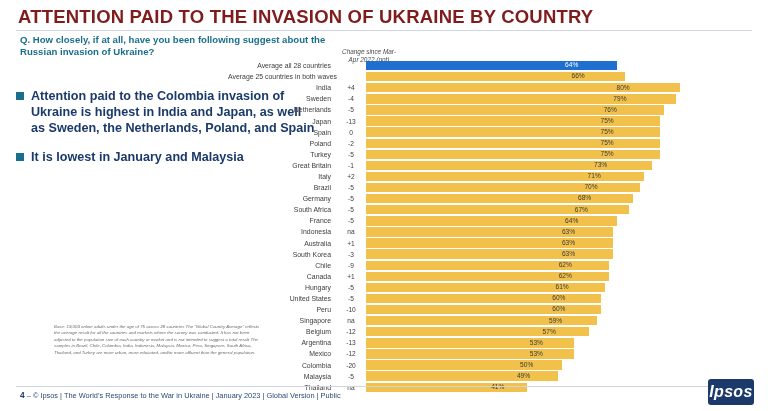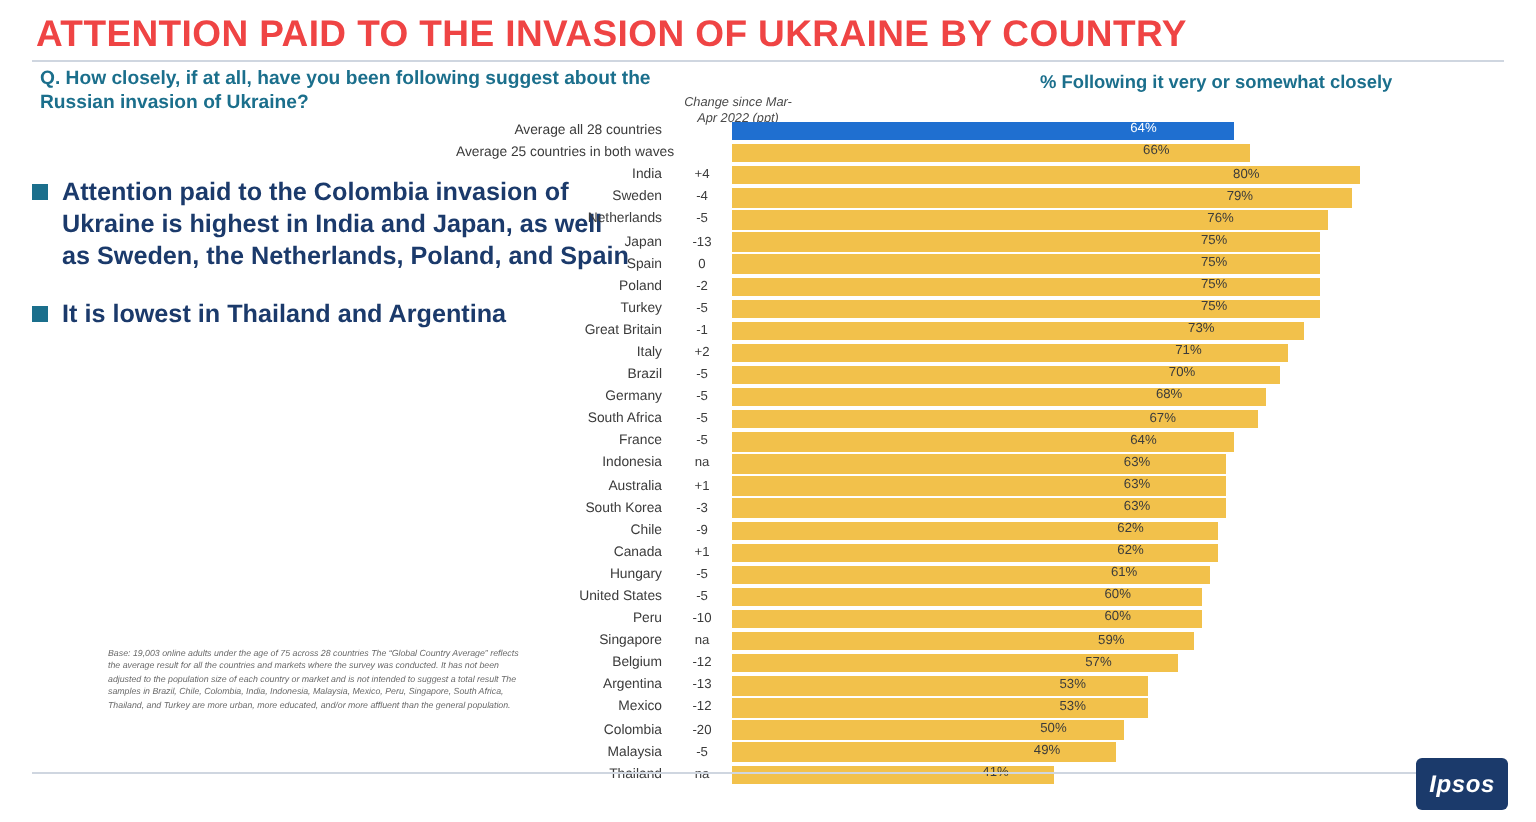--- a/index.html
+++ b/index.html
@@ -19,21 +19,21 @@
     width: 768px;
     height: 411px;
     box-sizing: border-box;
   }
   .title {
     position: absolute;
     left: 18px;
     top: 6px;
     font-size: 18.5px;
     font-weight: bold;
-    color: #ef4444;
+    color: #7f1d1d;
     letter-spacing: 0.2px;
     white-space: nowrap;
   }
   .title-rule {
     position: absolute;
     left: 16px;
     top: 30px;
     width: 736px;
     height: 1px;
     background: #cfd6e0;
@@ -197,49 +197,48 @@
   }
   .logo {
     position: absolute;
     right: 14px;
     bottom: 6px;
     width: 46px;
     height: 26px;
     background: #1b3a6b;
     border-radius: 3px;
     color: #ffffff;
-    font-size: 12px;
+    font-size: 16px;
     font-weight: bold;
     font-style: italic;
     display: flex;
     align-items: center;
     justify-content: center;
     letter-spacing: 0.3px;
   }
 </style>
 </head>
 <body>
 
 <div class="slide">
 
   <div class="title">ATTENTION PAID TO THE INVASION OF UKRAINE BY COUNTRY</div>
   <div class="title-rule"></div>
 
   <div class="question">Q. How closely, if at all, have you been following suggest about the Russian invasion of Ukraine?</div>
-  <div class="legend-right">% Following it very or somewhat closely</div>
   <div class="change-header">Change since Mar-Apr 2022 (ppt)</div>
 
   <div class="bullets">
     <div class="bullet">
       <span class="mark"></span>
       <span class="btext">Attention paid to the Colombia invasion of Ukraine is highest in India and Japan, as well as Sweden, the Netherlands, Poland, and Spain</span>
     </div>
     <div class="bullet">
       <span class="mark"></span>
-      <span class="btext">It is lowest in Thailand and Argentina</span>
+      <span class="btext">It is lowest in January and Malaysia</span>
     </div>
   </div>
 
   <div class="footnote">Base: 19,003 online adults under the age of 75 across 28 countries
 The “Global Country Average” reflects the average result for all the countries and markets where the survey was conducted. It has not been adjusted to the population size of each country or market and is not intended to suggest a total result
 The samples in Brazil, Chile, Colombia, India, Indonesia, Malaysia, Mexico, Peru, Singapore, South Africa, Thailand, and Turkey are more urban, more educated, and/or more affluent than the general population.</div>
 
   <div class="chart" id="chart-rows">
       <div class="row avg-all">
         <div class="cat">Average all 28 countries</div>
@@ -477,15 +476,19 @@
         <div class="cat">Thailand</div>
         <div class="chg">na</div>
         <div class="barwrap">
           <div class="bar" style="width: 41%;"></div>
           <div class="val" style="left: 33.62%;">41%</div>
         </div>
       </div>
     </div>
 
   <div class="footer-rule"></div>
+  <div class="footer">
+    <span class="pagenum">4</span>
+    <span>– © Ipsos | The World’s Response to the War in Ukraine | January 2023 | Global Version | Public</span>
+  </div>
   <div class="logo">Ipsos</div>
 
 </div>
 
 </body></html>

